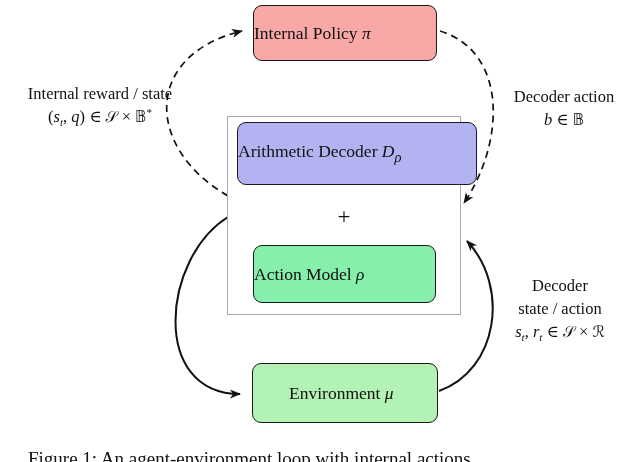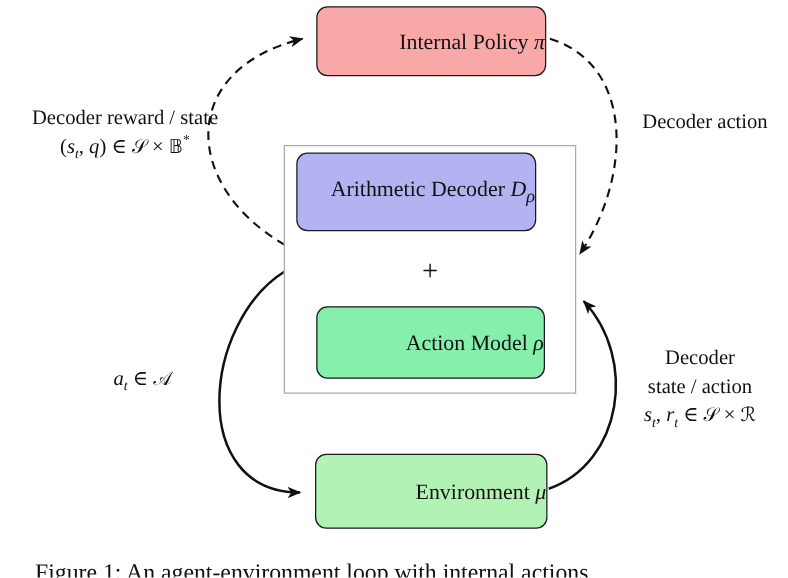--- a/index.html
+++ b/index.html
@@ -23,34 +23,34 @@
     width: 630px; height: 462px;
     z-index: 1;
   }
   .node-box {
     position: absolute;
     z-index: 3;
     border: 1.4px solid #1a1a1a;
     border-radius: 9px;
     display: flex;
     align-items: center;
-    justify-content: flex-end;
+    justify-content: flex-start;
     font-size: 17.5px;
     text-align: center;
     box-sizing: border-box;
   }
   #container-box {
     position: absolute;
     z-index: 2;
     border: 1.2px solid #aaaaaa;
     background: #ffffff;
     box-sizing: border-box;
   }
   #policy-box      { left: 253px; top: 5px;   width: 184px; height: 56px; }
-  #decoder-box     { left: 237px; top: 122px; width: 192px; height: 63px; }
+  #decoder-box     { left: 237px; top: 122px; width: 240px; height: 63px; }
   #action-model-box{ left: 253px; top: 245px; width: 183px; height: 58px; }
   #environment-box { left: 252px; top: 363px; width: 186px; height: 60px; }
   #plus-sign {
     position: absolute;
     z-index: 3;
     left: 330px; top: 202px;
     width: 28px; height: 30px;
     font-size: 23px;
     display: flex; align-items: center; justify-content: center;
   }
@@ -109,35 +109,35 @@
   <div id="decoder-box" class="node-box" style="background:#B3B3F2;">
     <span>Arithmetic Decoder <i>D</i><sub><i>ρ</i></sub></span>
   </div>
 
   <div id="plus-sign">+</div>
 
   <div id="action-model-box" class="node-box" style="background:#86efac;">
     <span>Action Model <i>ρ</i></span>
   </div>
 
-  <div id="environment-box" class="node-box" style="background:#B2F2B5;">
+  <div id="environment-box" class="node-box" style="background:#B2F2B5;padding-left:36px;">
     <span>Environment <i>μ</i></span>
   </div>
 
   <div id="label-internal-reward" class="edge-label">
-    <div>Decoder reward / state</div>
+    <div>Internal reward / state</div>
     <div class="formula">(<i>s</i><sub><i>t</i></sub>, <i>q</i>) ∈ <span class="mset">𝒮</span> × <span class="mset">𝔹</span><sup>*</sup></div>
   </div>
 
   <div id="label-internal-action" class="edge-label">
     <div>Decoder action</div>
+    <div class="formula"><i>b</i> ∈ <span class="mset">𝔹</span></div>
   </div>
 
   <div id="label-external-action" class="edge-label">
-    <div class="formula"><i>a</i><sub><i>t</i></sub> ∈ <span class="mset">𝒜</span></div>
   </div>
 
   <div id="label-external-state" class="edge-label">
     <div>Decoder</div>
     <div>state / action</div>
     <div class="formula"><i>s</i><sub><i>t</i></sub>, <i>r</i><sub><i>t</i></sub> ∈ <span class="mset">𝒮</span> × <span class="mset">ℛ</span></div>
   </div>
 
   <div id="figure-caption">Figure 1: An agent-environment loop with internal actions</div>
 

